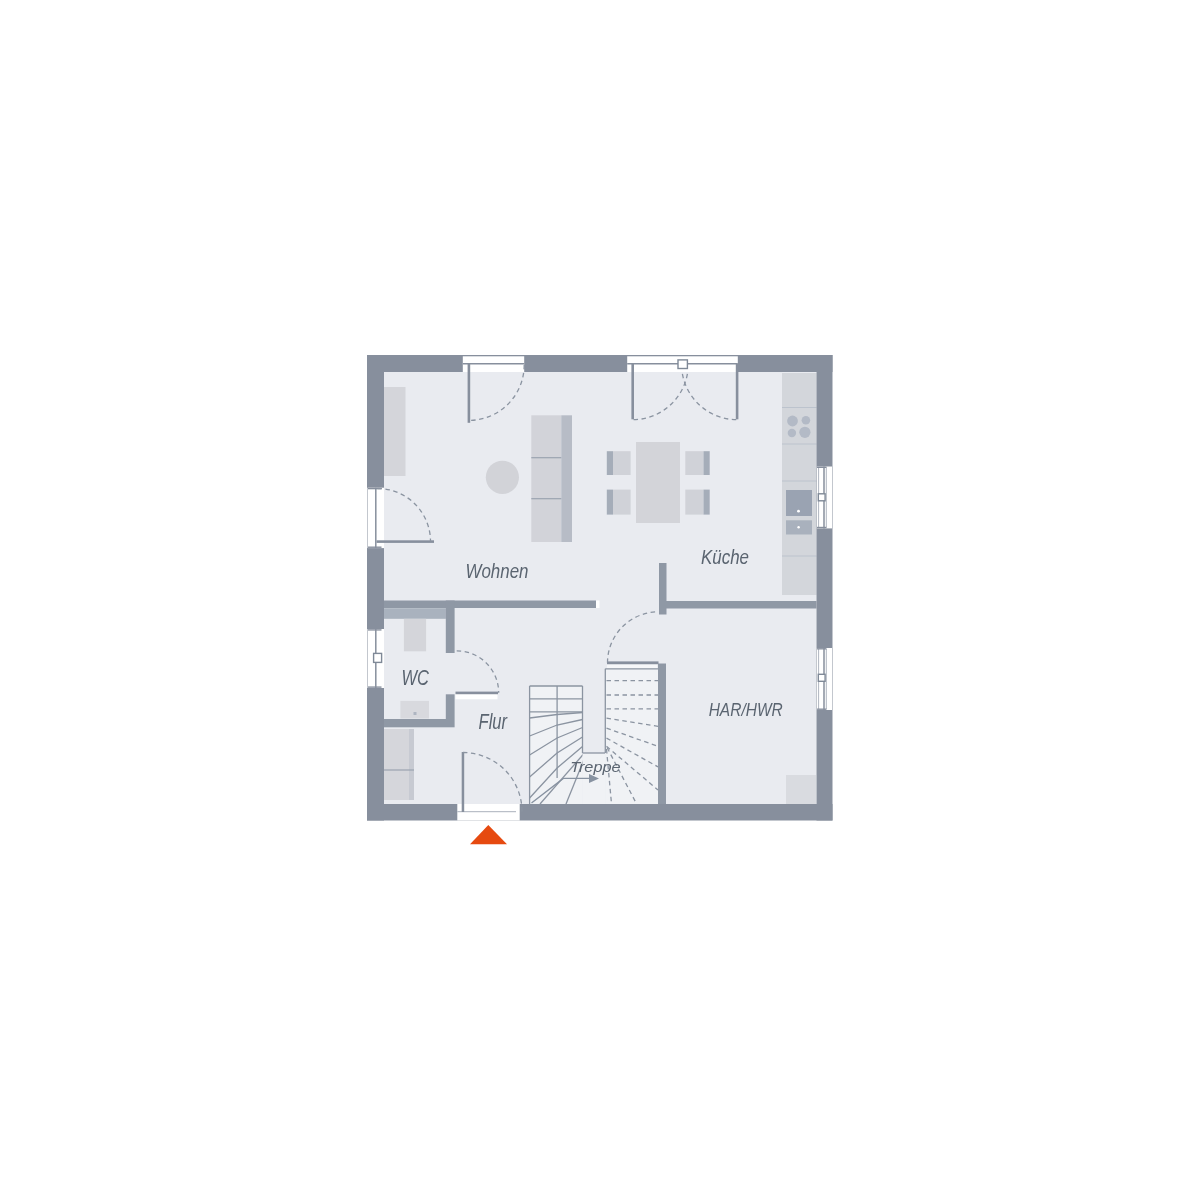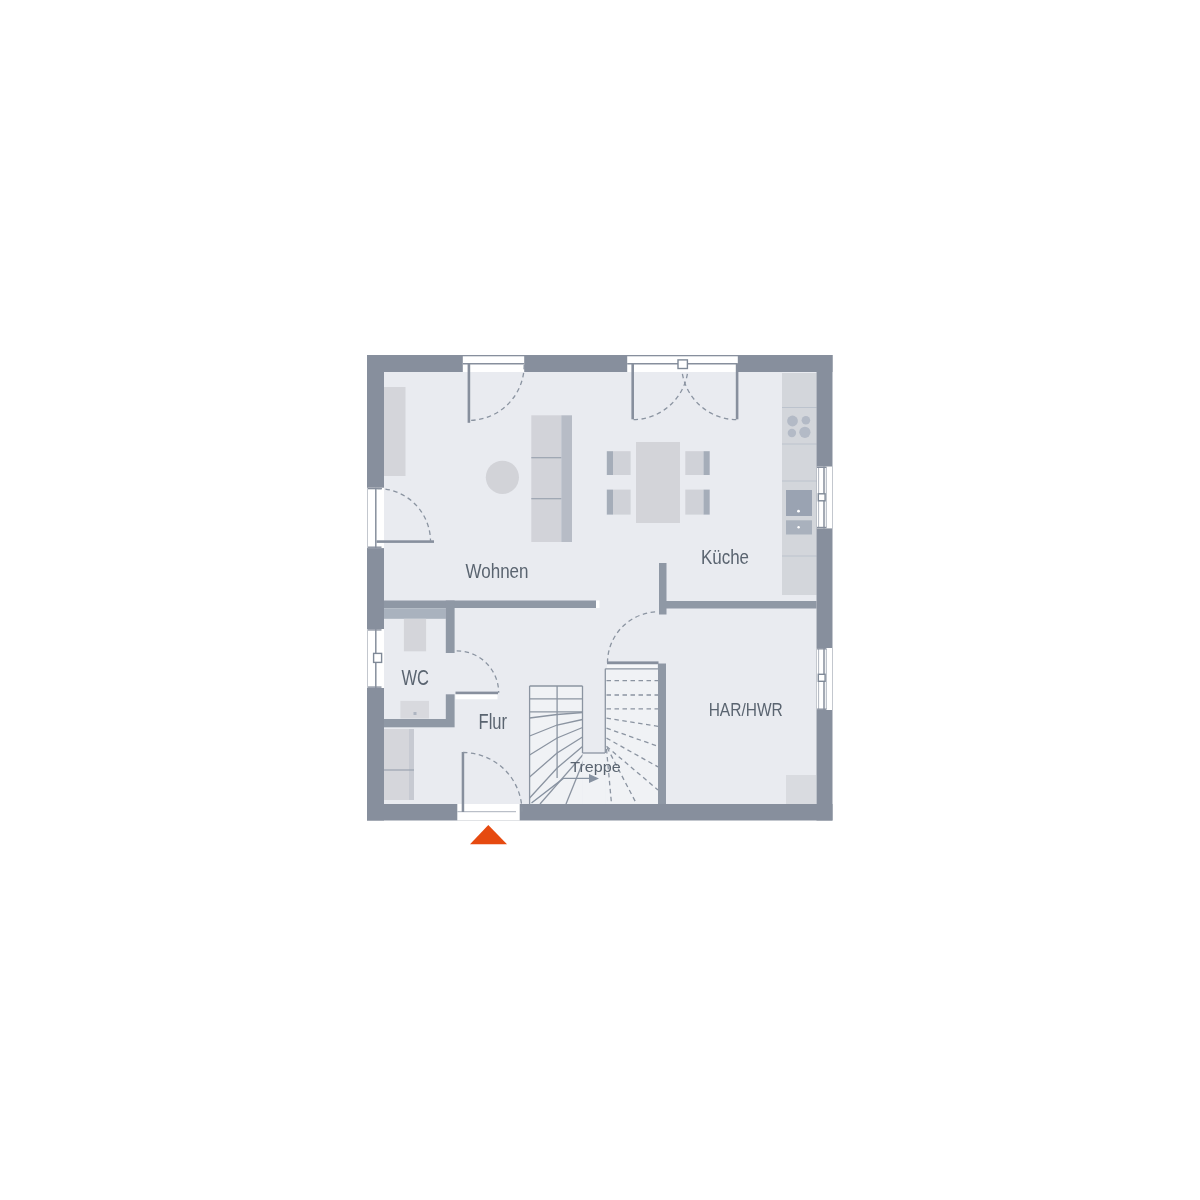--- a/index.html
+++ b/index.html
@@ -1,16 +1,16 @@
 <!DOCTYPE html>
 <html><head>
 <meta charset="utf-8">
 <style>
   html,body{margin:0;padding:0;background:#ffffff;}
-  .wrap{width:1200px;height:1200px;position:relative;font-family:"Liberation Sans", sans-serif;transform:translateZ(0);will-change:transform;}
+  .wrap{width:1200px;height:1200px;position:relative;font-family:"Liberation Sans", sans-serif;transform:translateZ(0);will-change:transform;font-style:italic;}
   svg{display:block;opacity:0.999;}
   text{font-family:"Liberation Sans", sans-serif;fill:#5a6470;}
 </style>
 </head>
 <body>
 <div class="wrap">
 <svg width="1200" height="1200" viewBox="0 0 1200 1200">
 
 <rect x="384" y="372" width="432.5" height="432" fill="#e9ebf0"></rect>
 

